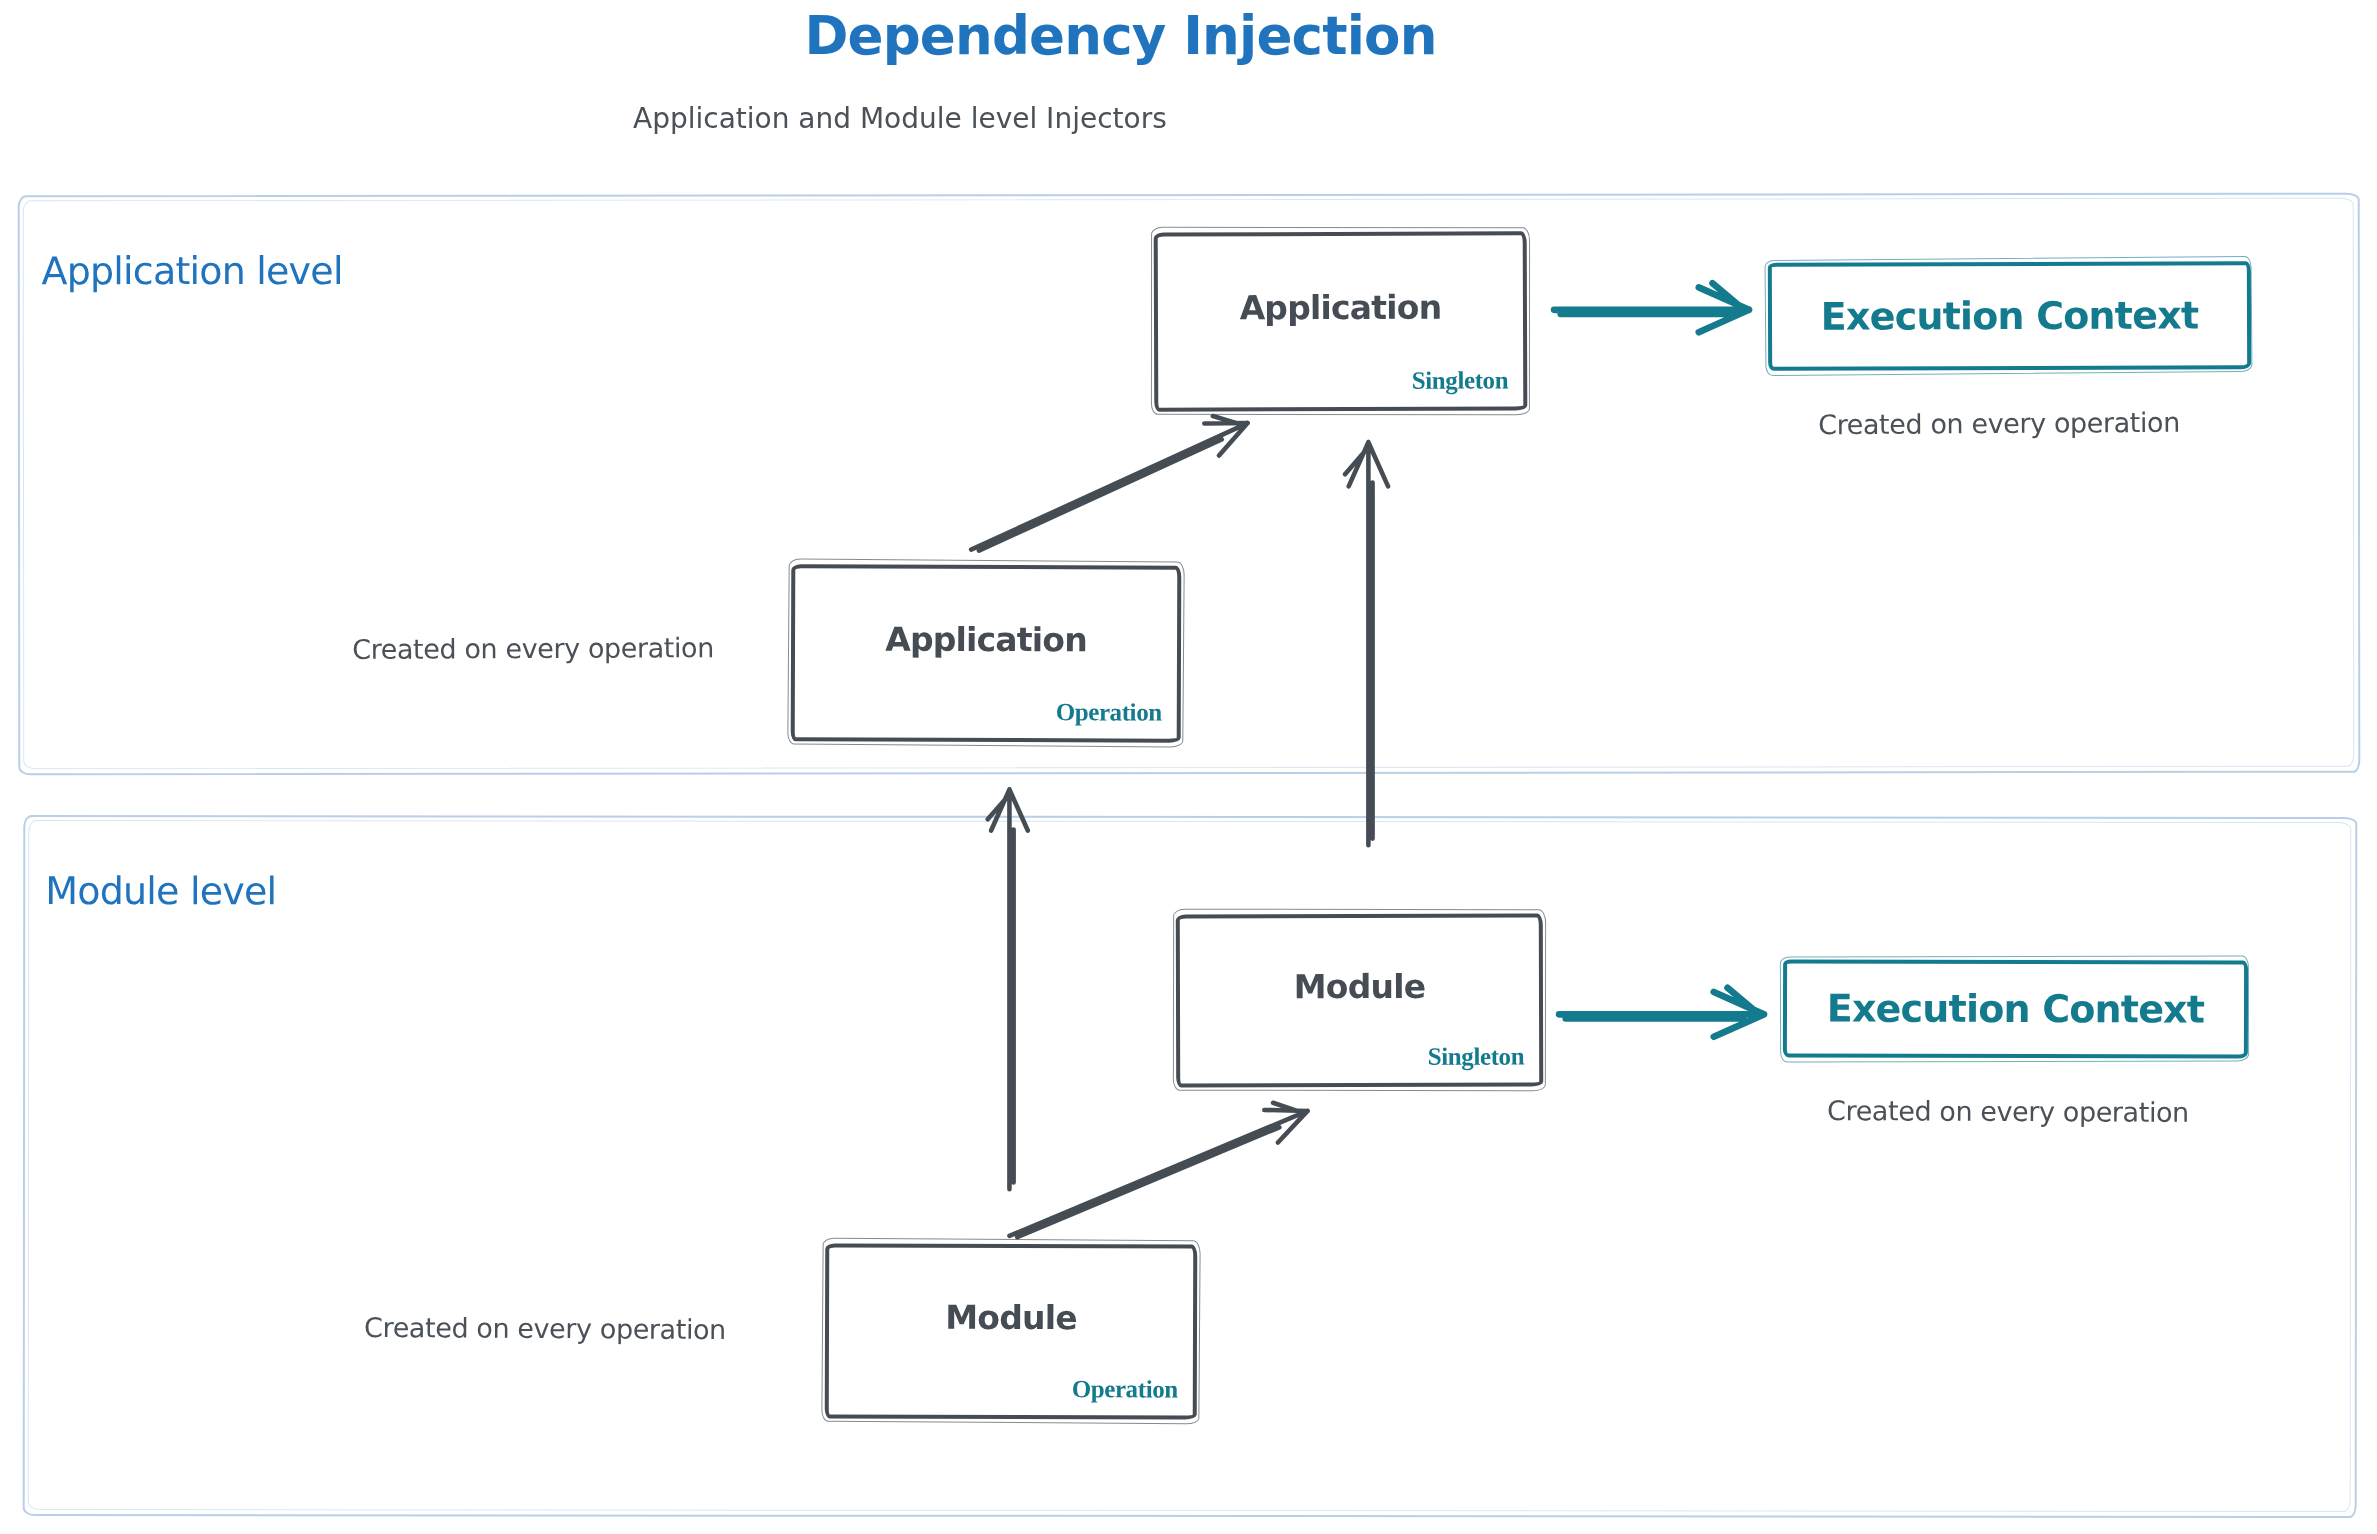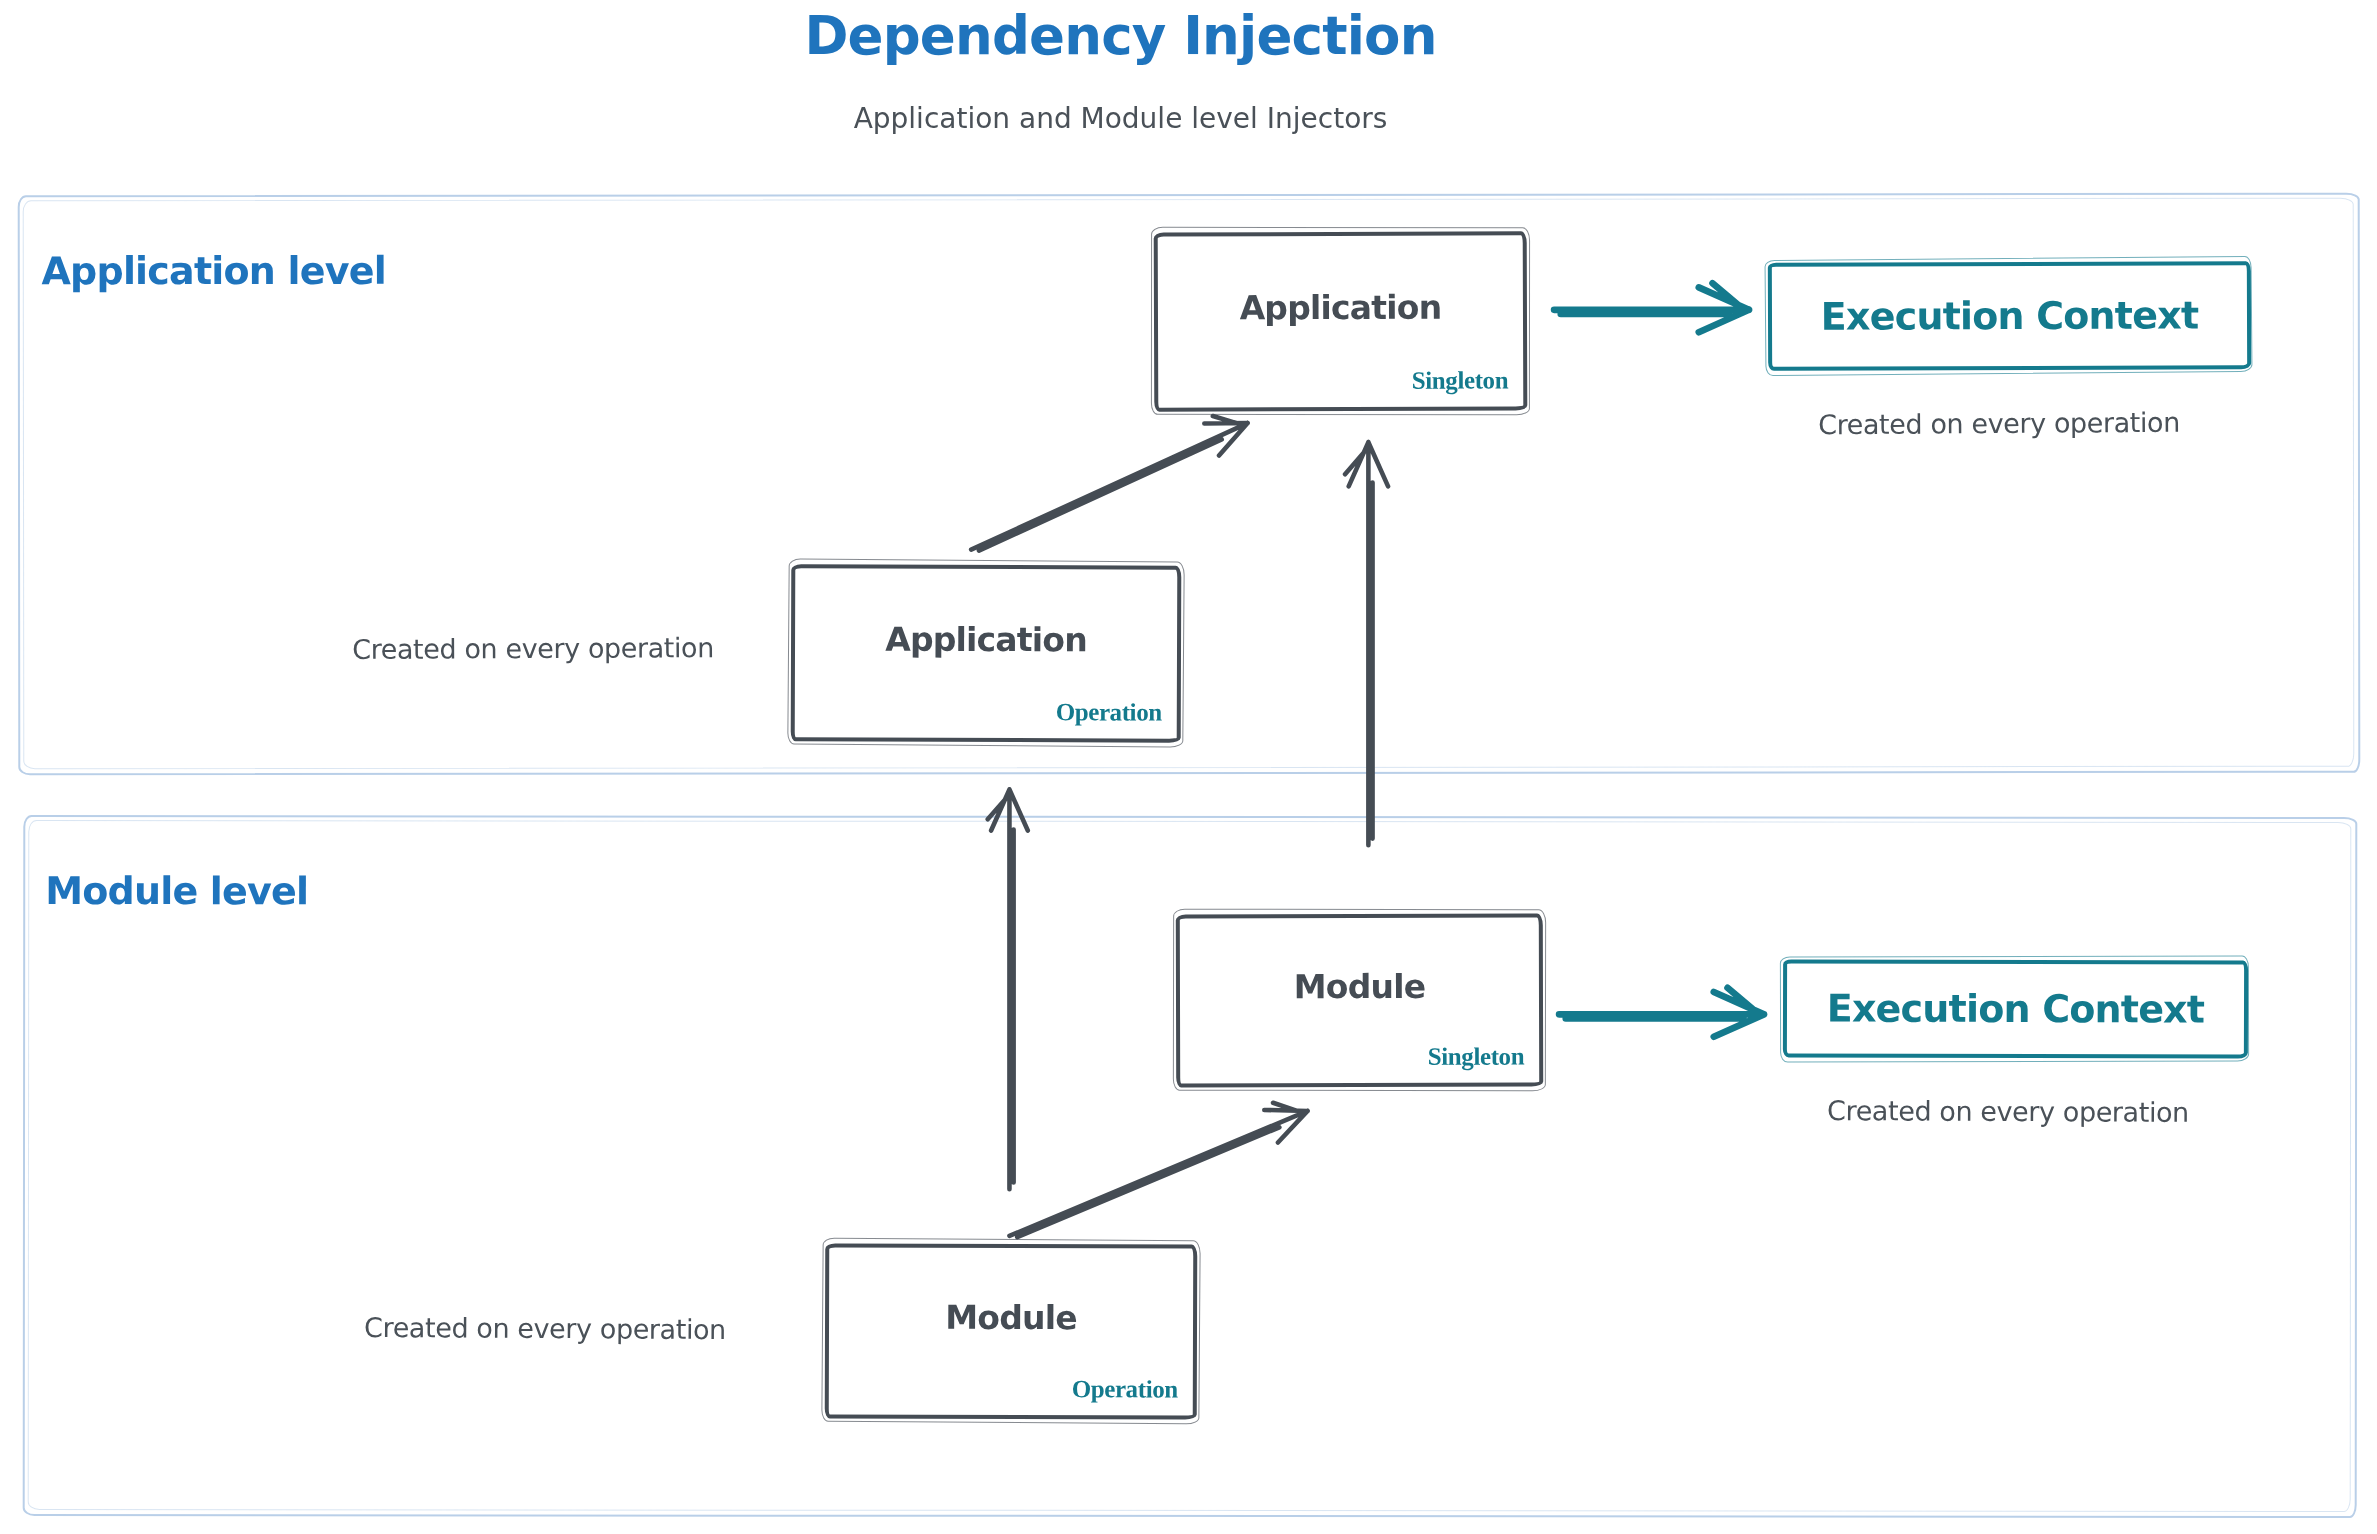--- a/index.html
+++ b/index.html
@@ -18,39 +18,39 @@
     background:#ffffff;
     overflow:hidden;
   }
   .title{
     position:absolute;left:633px;top:5px;width:975px;
     text-align:center;font-size:53px;font-weight:600;
     color:var(--blue);letter-spacing:-0.8px;
   }
   .subtitle{
     position:absolute;left:633px;top:102px;width:975px;
-    text-align:center;font-size:28px;font-weight:500;
+    text-align:left;font-size:28px;font-weight:500;
     color:var(--text);
   }
   .level{
     position:absolute;
     border:2.5px solid var(--frame);
     border-radius:8.3px 13.3px 6.7px 11.7px / 11.7px 6.7px 13.3px 8.3px;
     background:transparent;
   }
   .level::after{
     content:"";position:absolute;inset:2.5px 4.2px 4.2px 2.5px;
     border:0.8px solid var(--frame);opacity:.55;
     border-radius:inherit;pointer-events:none;
   }
   .level-app{left:18.3px;top:194px;width:2342px;height:580px;transform:rotate(-0.06deg);}
   .level-module{left:23px;top:816px;width:2334px;height:701px;transform:rotate(0.05deg);}
   .level-label{
     position:absolute;
-    font-size:38px;font-weight:700;color:var(--blue);letter-spacing:-0.8px;
+    font-size:38px;font-weight:400;color:var(--blue);letter-spacing:-0.8px;
   }
   .level-app .level-label{left:21.7px;top:52px;}
   .level-module .level-label{left:20px;top:52px;}
   .node{
     position:absolute;
     border:4.2px solid var(--ink);
     border-radius:10px 5.8px 11.7px 5px / 5.8px 11.7px 5px 10px;
     background:#ffffff;
   }
   .node::after{

